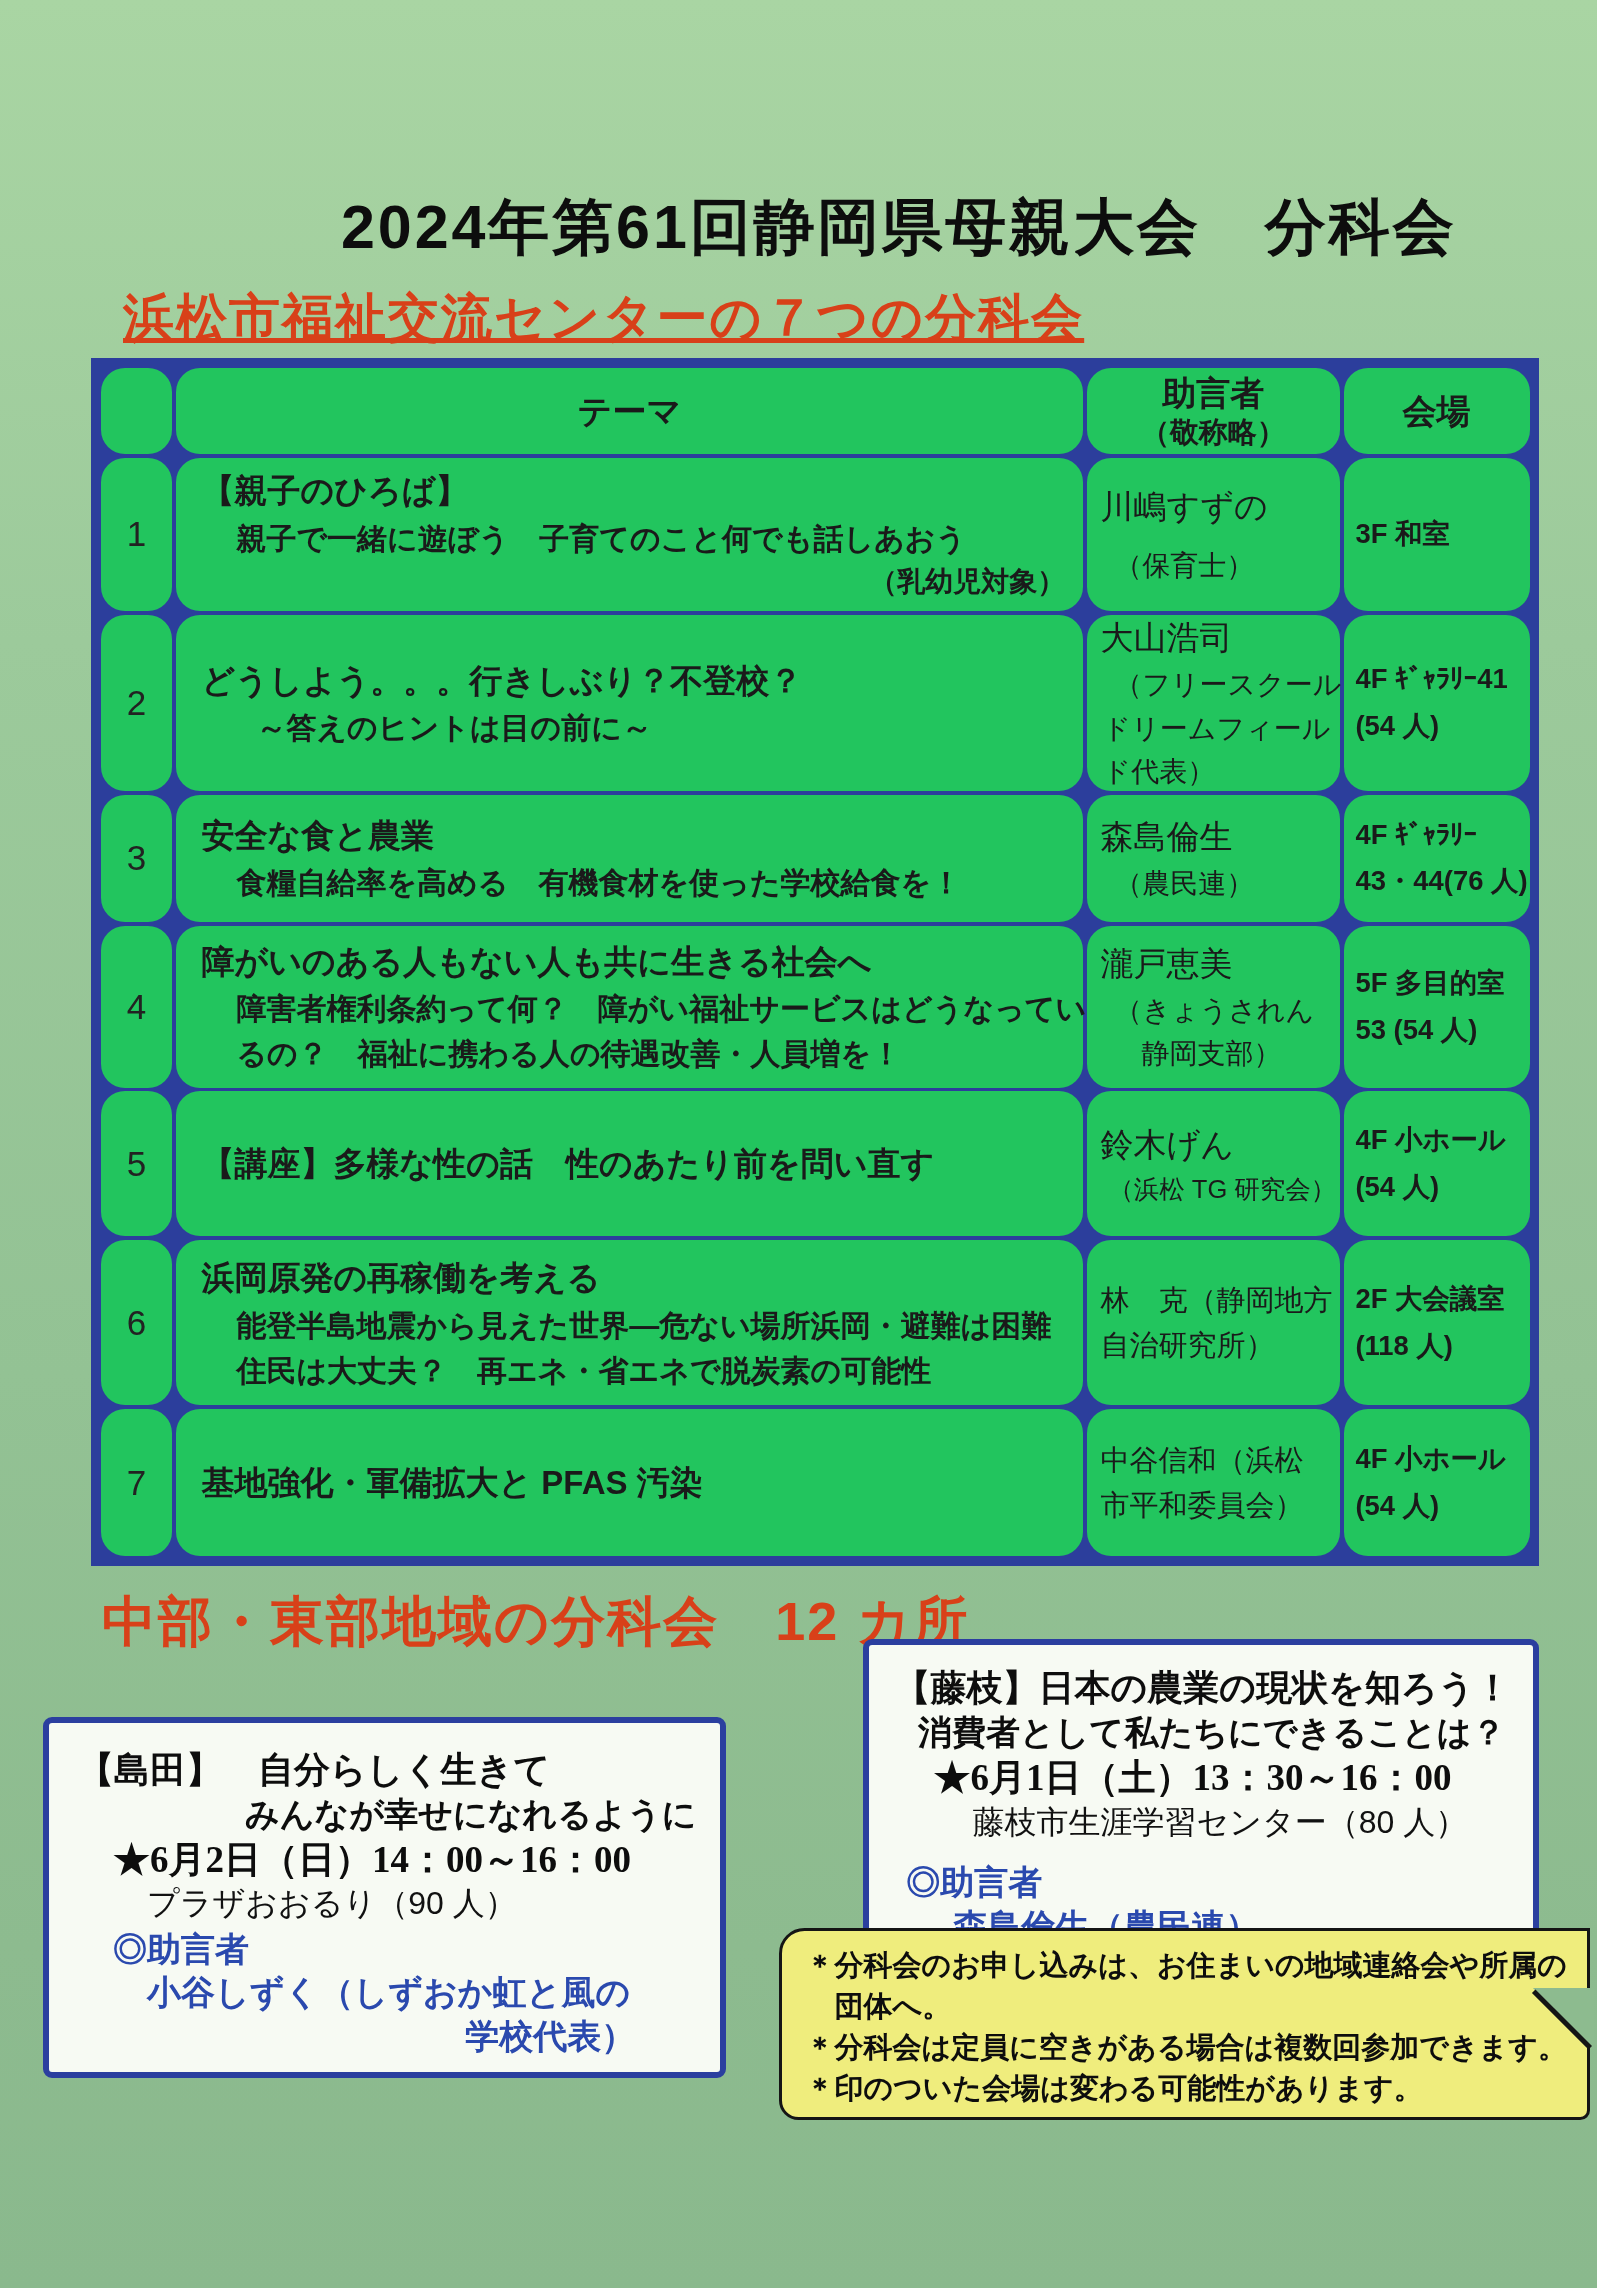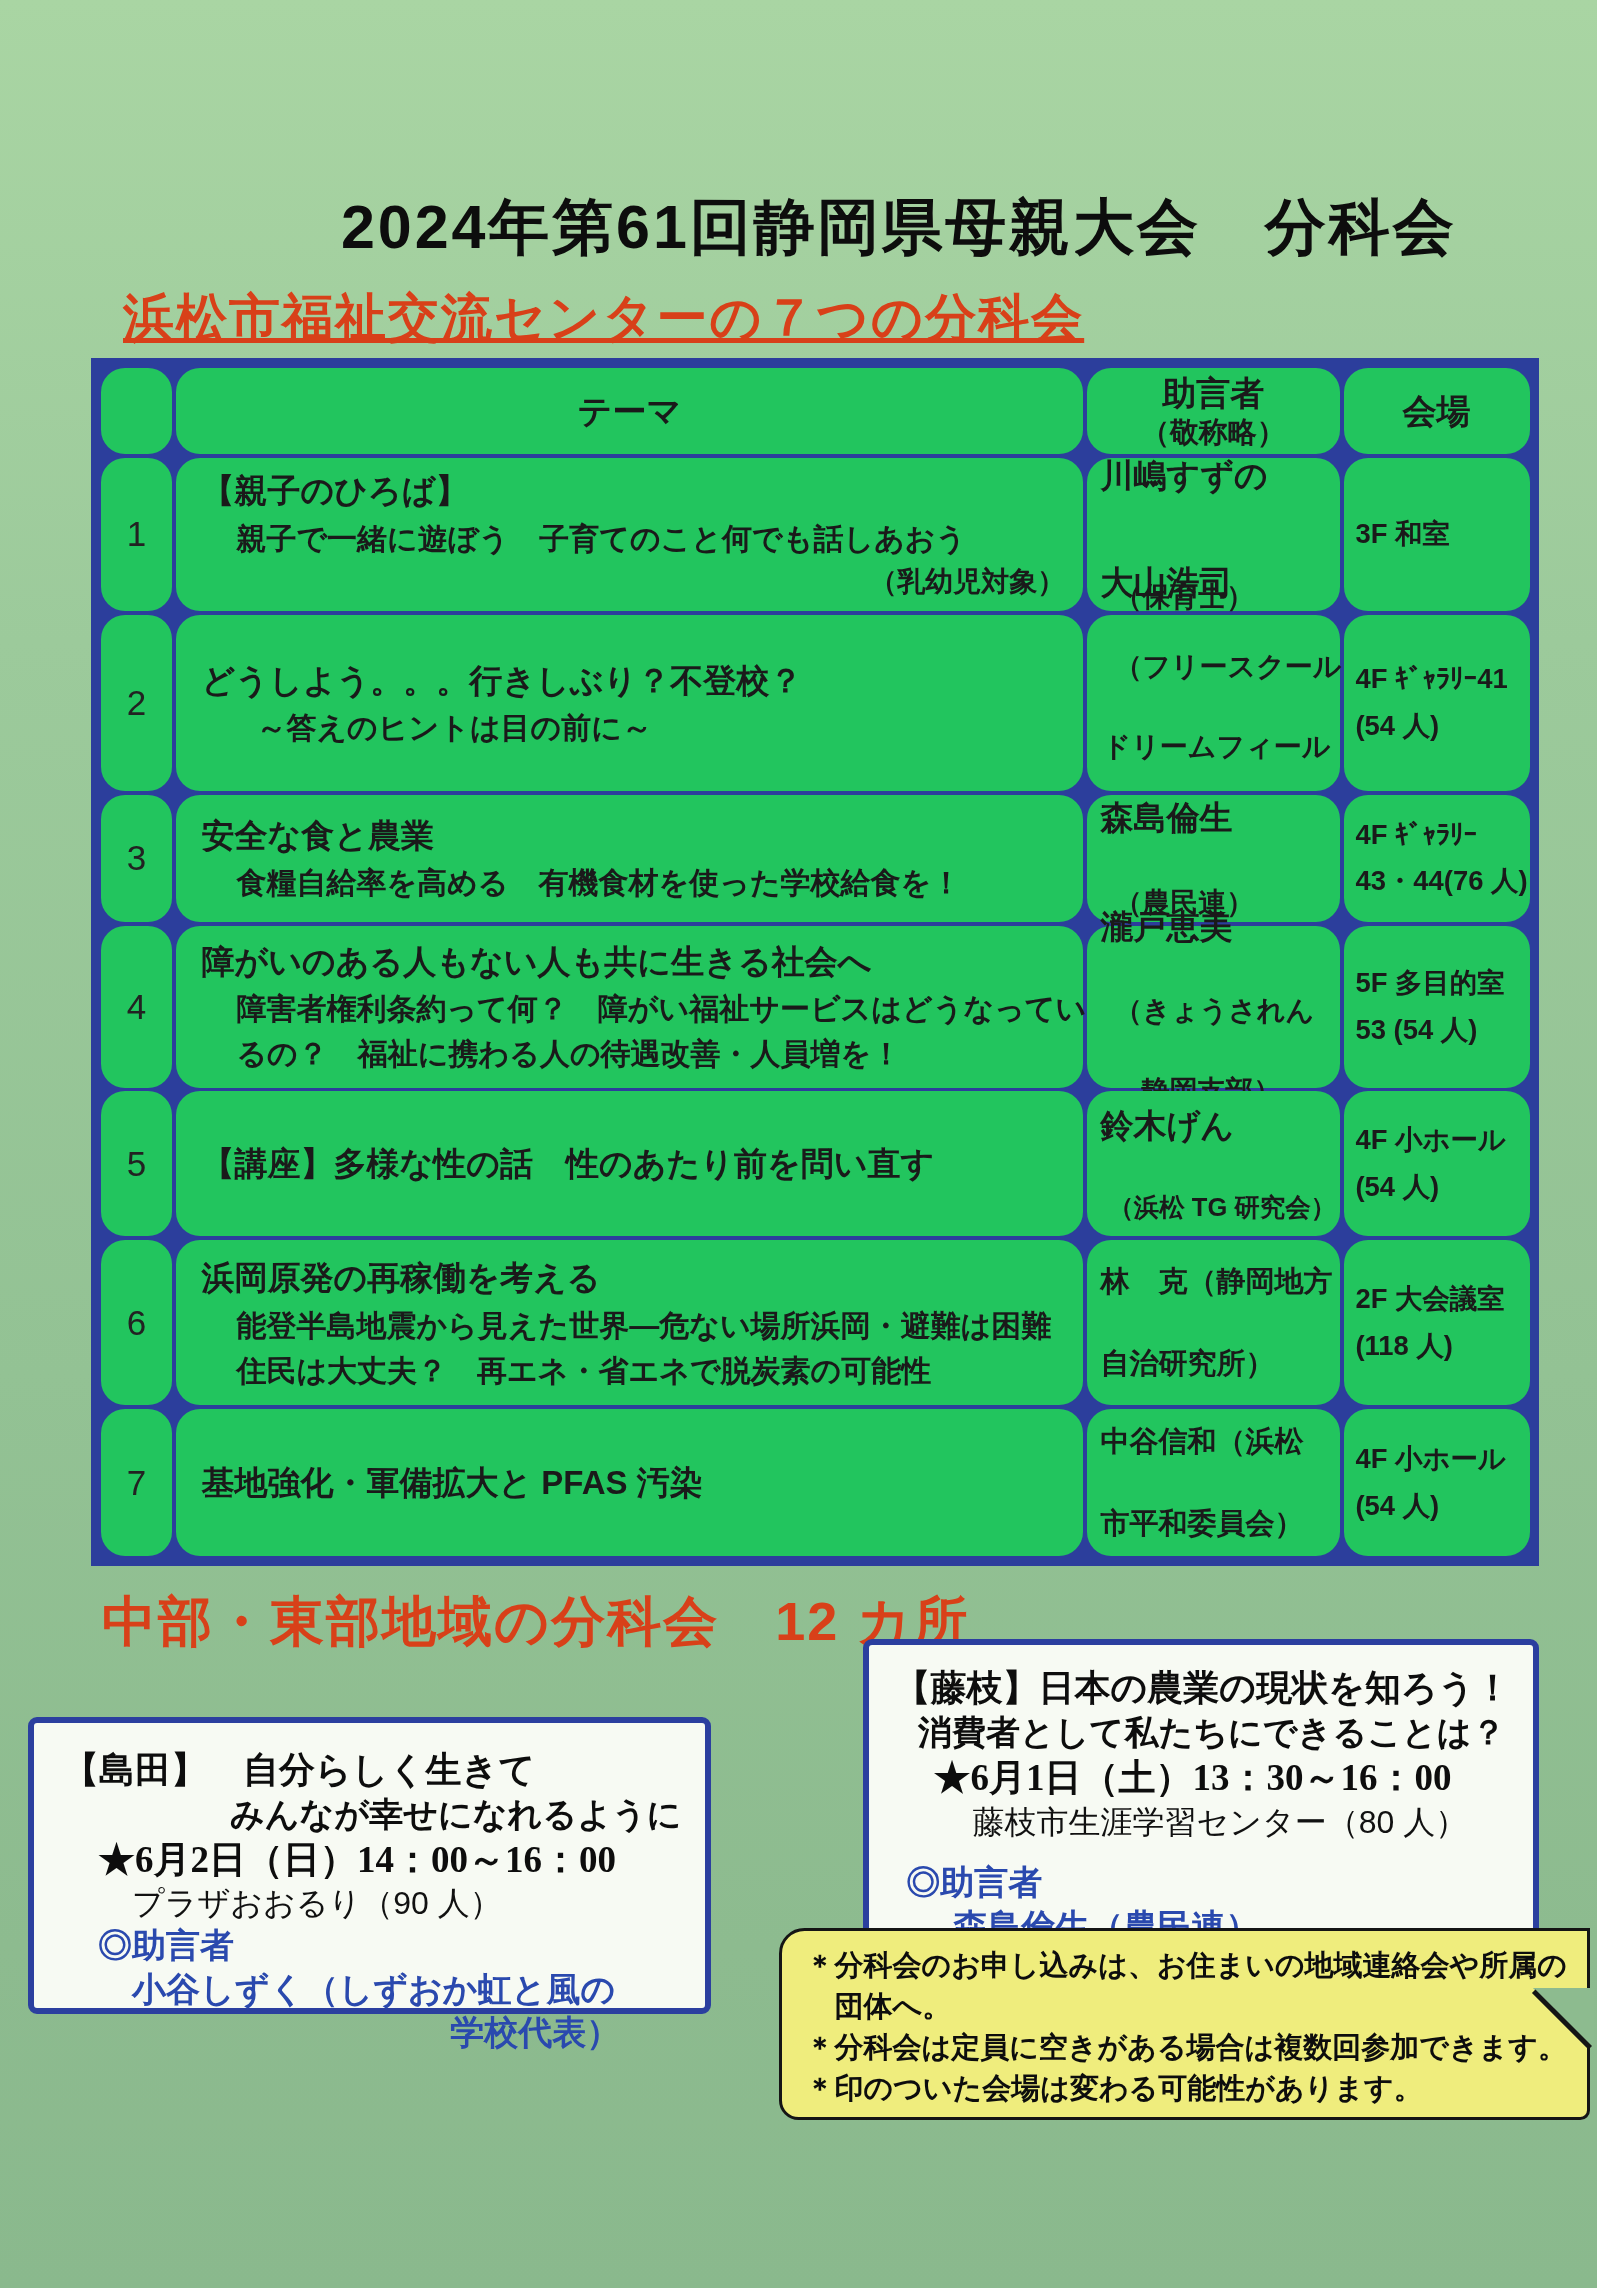--- a/index.html
+++ b/index.html
@@ -21,34 +21,34 @@
   }
   .cell{background:#22c55e;display:flex;flex-direction:column;justify-content:center;box-sizing:border-box;border-radius:24px;}
   .head{align-items:center;text-align:center;font-weight:bold;font-size:34px;line-height:1.25;}
   .head .small{font-size:29px;}
   .num{align-items:center;font-size:35px;color:#222;}
   .theme{padding:5.9px 9.8px 5.9px 25.5px;font-weight:bold;line-height:1.5;}
   .t-main{font-size:33px;white-space:nowrap;}
   .t-sub{font-size:30px;padding-left:35px;white-space:nowrap;}
   .t-sub.deep{padding-left:55px;}
   .t-right{font-size:28px;text-align:right;padding-right:7.8px;}
-  .advisor{padding:5.9px 3.9px 5.9px 13.7px;font-weight:bold;line-height:1.55;gap:37px;}
+  .advisor{padding:5.9px 3.9px 5.9px 13.7px;font-weight:normal;line-height:1.55;}
   .a-name{font-size:33px;white-space:nowrap;}
   .a-sub{font-size:28px;padding-left:13.7px;white-space:nowrap;}
   .a-sub.indent2{padding-left:41px;}
   .a-sub.tight{padding-left:2px;}
   .a-small{font-size:25.5px;padding-left:7.8px;white-space:nowrap;}
   .a-mixed{font-size:29px;white-space:nowrap;}
   .venue{padding:5.9px 2px 5.9px 11.8px;font-weight:bold;font-size:27.4px;line-height:1.7;white-space:nowrap;}
   .gap1{height:11.8px;}
 
   
   .box{position:absolute;background:#f7faf3;border:6.9px solid #2b3f9f;box-sizing:border-box;border-radius:9px;
        display:flex;flex-direction:column;}
-  .shimada{left:28px;top:1717px;width:683px;height:297px;padding:23.5px 15.7px 13.7px 29px;}
+  .shimada{left:43px;top:1717px;width:683px;height:361px;padding:23.5px 15.7px 13.7px 29px;}
   .fujieda{left:863px;top:1639px;width:676px;height:327px;padding:19.6px 15.7px 11.8px 25.5px;}
   .b-line{line-height:1.28;white-space:nowrap;}
   .b-title{font-size:36px;font-weight:bold;color:#0d0d0d;}
   .b-sub{font-size:34px;font-weight:bold;color:#0d0d0d;}
   .b-date{font-size:37px;font-weight:bold;font-family:"Liberation Serif",serif;color:#0d0d0d;}
   .b-venue{font-size:32px;color:#111;}
   .b-blue{font-size:34px;font-weight:bold;color:#2a49ae;}
   .i170{padding-left:167px;}.i80{padding-left:78px;}.i70{padding-left:69px;}.i60{padding-left:59px;}
   .i40{padding-left:39px;}.i36{padding-left:35px;}.i24{padding-left:23.5px;}.i12{padding-left:11.8px;}
   .alignr{text-align:right;padding-right:69px;}

